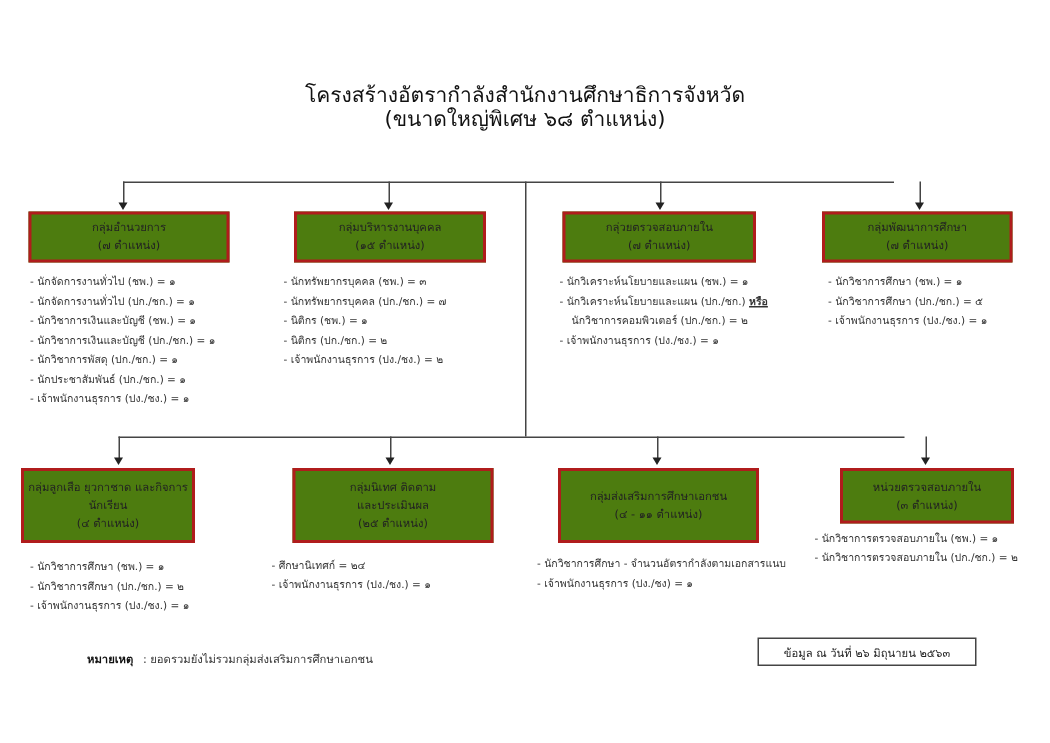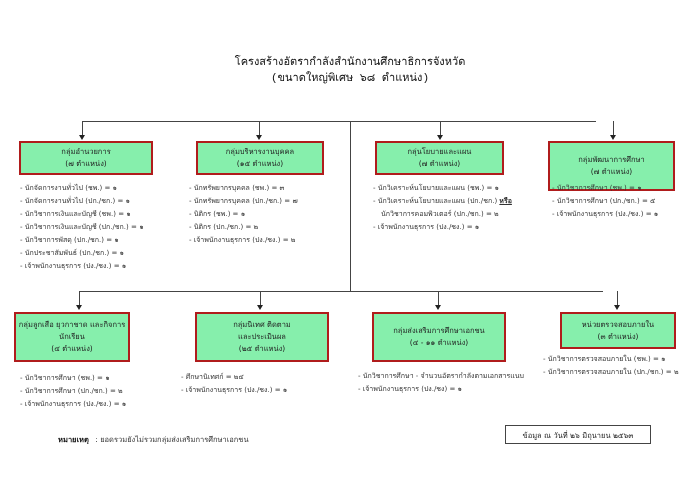--- a/index.html
+++ b/index.html
@@ -1,23 +1,23 @@
 <!DOCTYPE html>
 <html><head>
 <meta charset="utf-8">
 <style>
   html, body { margin:0; padding:0; background:#ffffff; }
   body { width:700px; height:495px; position:relative; overflow:hidden;
          font-family:"DejaVu Sans", "Liberation Sans", sans-serif; color:#222; }
-  .title { position:absolute; left:0; width:700px; text-align:center; font-size:11px; color:#111;font-family:Liberation Mono, monospace; }
+  .title { position:absolute; left:0; width:700px; text-align:center; font-size:14px; color:#111; }
   .t1 { top:52px; }
   .t2 { top:68px; }
   .line { position:absolute; background:#444; }
   .arrow { position:absolute; width:0; height:0; border-left:3px solid transparent; border-right:3px solid transparent; border-top:5px solid #222; }
-  .box { position:absolute; border:2px solid #b01c1c; background:#86efac; box-sizing:border-box;
+  .box { position:absolute; border:2px solid #b01c1c; background:#4d7c0f; box-sizing:border-box;
          display:flex; flex-direction:column; align-items:center; justify-content:center;
          font-size:7.5px; line-height:12px; text-align:center; color:#222; }
   .list { position:absolute; font-size:7px; line-height:13px; color:#333; margin:0; padding:0; list-style:none; white-space:nowrap; }
   .list li::before { content:"- "; }
   .list li.cont::before { content:""; }
   .list li.cont { padding-left:8px; }
   .u { text-decoration:underline; font-weight:bold; }
   .note { position:absolute; left:58px; top:433px; font-size:7.5px; color:#333; }
   .note b { font-weight:bold; color:#111; margin-right:4px; }
   .datebox { position:absolute; left:505px; top:425px; width:146px; height:19px; border:1px solid #444;
@@ -70,31 +70,31 @@
 </div>
 <ul class="list" style="left:189px; top:182px;">
   <li>นักทรัพยากรบุคคล (ชพ.) = ๓</li>
   <li>นักทรัพยากรบุคคล (ปก./ชก.) = ๗</li>
   <li>นิติกร (ชพ.) = ๑</li>
   <li>นิติกร (ปก./ชก.) = ๒</li>
   <li>เจ้าพนักงานธุรการ (ปง./ชง.) = ๒</li>
 </ul>
 
 <div class="box" style="left:375px; top:141px; width:129px; height:34px;">
-  <span>กลุ่นโยบายและแผน</span>
+  <span>กลุ่วยตรวจสอบภายใน</span>
   <span>(๗ ตำแหน่ง)</span>
 </div>
 <ul class="list" style="left:373px; top:182px;">
   <li>นักวิเคราะห์นโยบายและแผน (ชพ.) = ๑</li>
   <li><span>นักวิเคราะห์นโยบายและแผน (ปก./ชก.)</span> <span class="u">หรือ</span></li>
   <li class="cont">นักวิชาการคอมพิวเตอร์ (ปก./ชก.) = ๒</li>
   <li>เจ้าพนักงานธุรการ (ปง./ชง.) = ๑</li>
 </ul>
 
-<div class="box" style="left:548px; top:141px; width:127px; height:50px;">
+<div class="box" style="left:548px; top:141px; width:127px; height:34px;">
   <span>กลุ่มพัฒนาการศึกษา</span>
   <span>(๗ ตำแหน่ง)</span>
 </div>
 <ul class="list" style="left:552px; top:182px;">
   <li>นักวิชาการศึกษา (ชพ.) = ๑</li>
   <li>นักวิชาการศึกษา (ปก./ชก.) = ๕</li>
   <li>เจ้าพนักงานธุรการ (ปง./ชง.) = ๑</li>
 </ul>
 
 <div class="box" style="left:14px; top:312px; width:116px; height:50px;">

